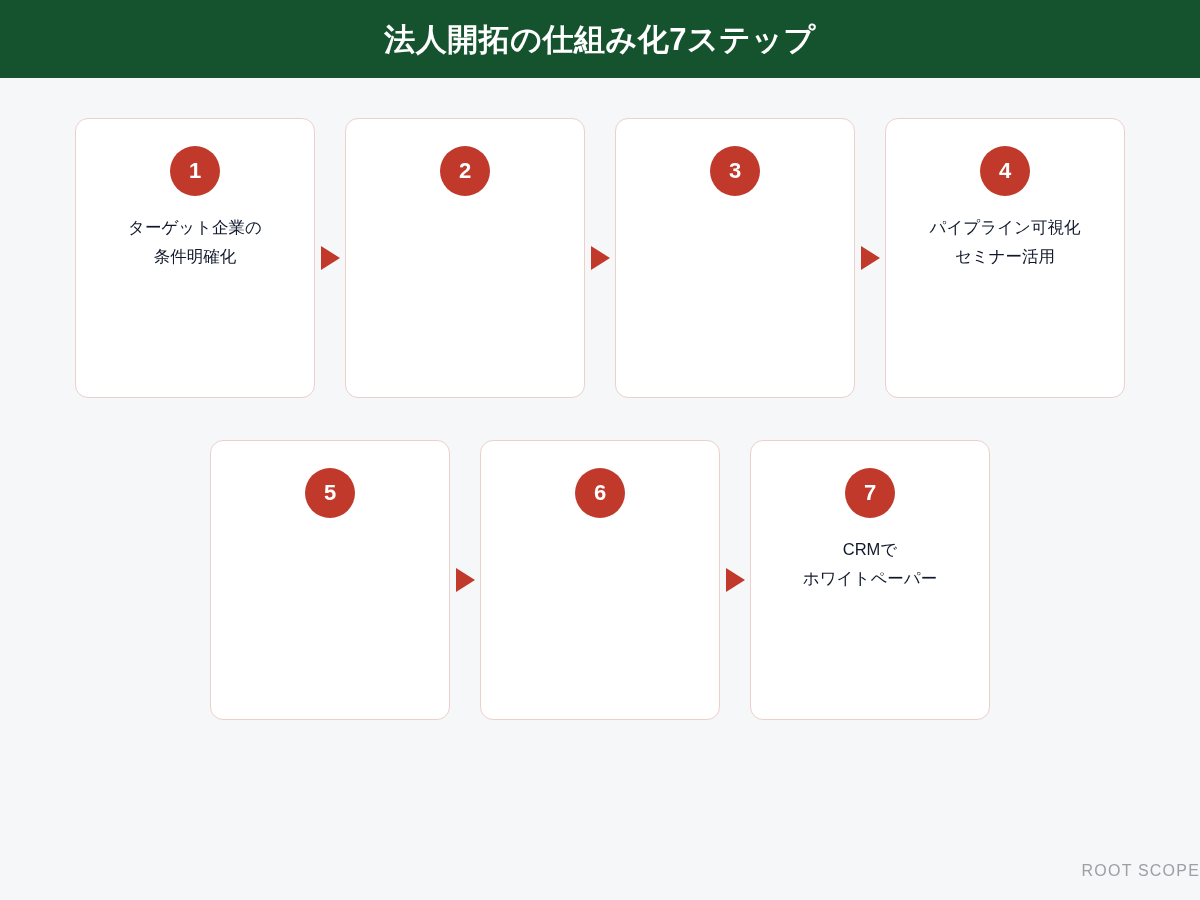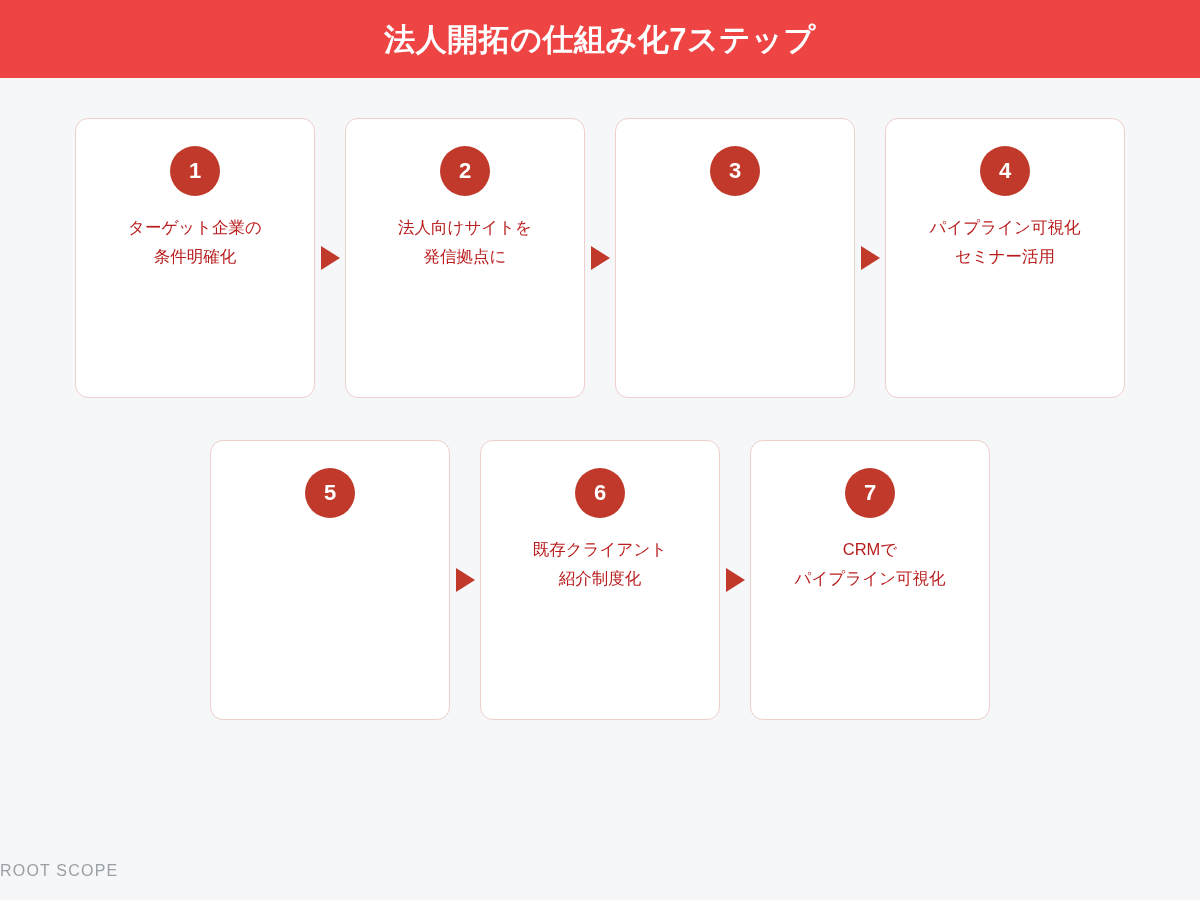--- a/index.html
+++ b/index.html
@@ -16,21 +16,21 @@
     position: relative;
   }
 
   
   .header-banner {
     position: absolute;
     left: 0;
     top: 0;
     width: 1200px;
     height: 78px;
-    background: #ef4444;
+    background: #14532d;
     display: flex;
     align-items: center;
     justify-content: center;
     box-sizing: border-box;
   }
   .header-title {
     color: #ffffff;
     font-size: 31px;
     font-weight: bold;
     letter-spacing: 0.5px;
@@ -87,21 +87,21 @@
     font-size: 22px;
     font-weight: bold;
     line-height: 1;
     flex: none;
   }
 
   .step-label {
     margin-top: 17px;
     width: 220px;
     text-align: center;
-    color: #b91c1c;
+    color: #0f172a;
     font-size: 16.5px;
     line-height: 1.75;
     white-space: pre-line;
   }
 
   .arrow-gap {
     width: 30px;
     height: 280px;
     display: flex;
     align-items: center;
@@ -116,21 +116,21 @@
     border-left: 19px solid #c0392b;
     margin-left: 1px;
   }
 
   
   .footer-brand {
     position: absolute;
     left: 0;
     top: 862px;
     width: 1200px;
-    text-align: left;
+    text-align: right;
     color: #9aa0a6;
     font-size: 16px;
     letter-spacing: 1.2px;
   }
 </style>
 </head>
 <body>
 
 <div class="header-banner">
   <div class="header-title">法人開拓の仕組み化7ステップ</div>
@@ -145,22 +145,20 @@
       <div class="step-label">ターゲット企業の
 条件明確化</div>
     </div>
 
     <div class="arrow-gap">
       <div class="arrow-triangle"></div>
     </div>
 
     <div class="step-card">
       <div class="step-badge">2</div>
-      <div class="step-label">法人向けサイトを
-発信拠点に</div>
     </div>
 
     <div class="arrow-gap">
       <div class="arrow-triangle"></div>
     </div>
 
     <div class="step-card">
       <div class="step-badge">3</div>
     </div>
 
@@ -181,31 +179,29 @@
     <div class="step-card">
       <div class="step-badge">5</div>
     </div>
 
     <div class="arrow-gap">
       <div class="arrow-triangle"></div>
     </div>
 
     <div class="step-card">
       <div class="step-badge">6</div>
-      <div class="step-label">既存クライアント
-紹介制度化</div>
     </div>
 
     <div class="arrow-gap">
       <div class="arrow-triangle"></div>
     </div>
 
     <div class="step-card">
       <div class="step-badge">7</div>
       <div class="step-label">CRMで
-パイプライン可視化</div>
+ホワイトペーパー</div>
     </div>
 
   </div>
 
 </div>
 
 <div class="footer-brand">ROOT SCOPE</div>
 
 </body></html>

